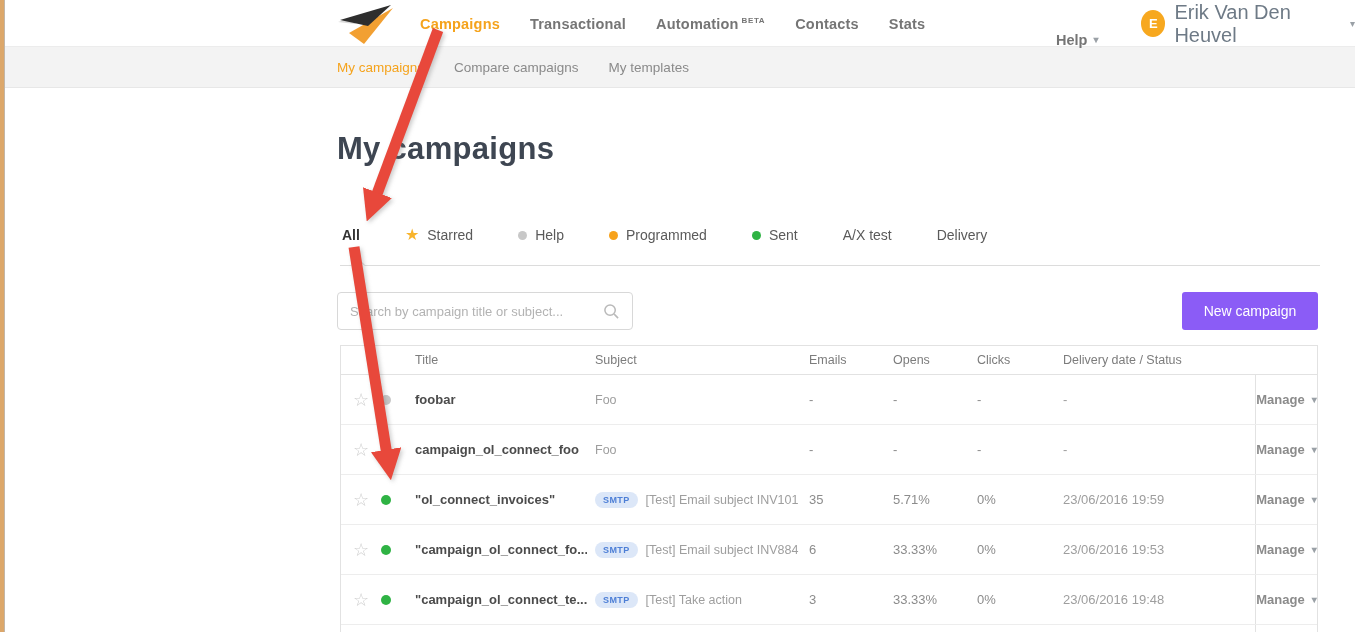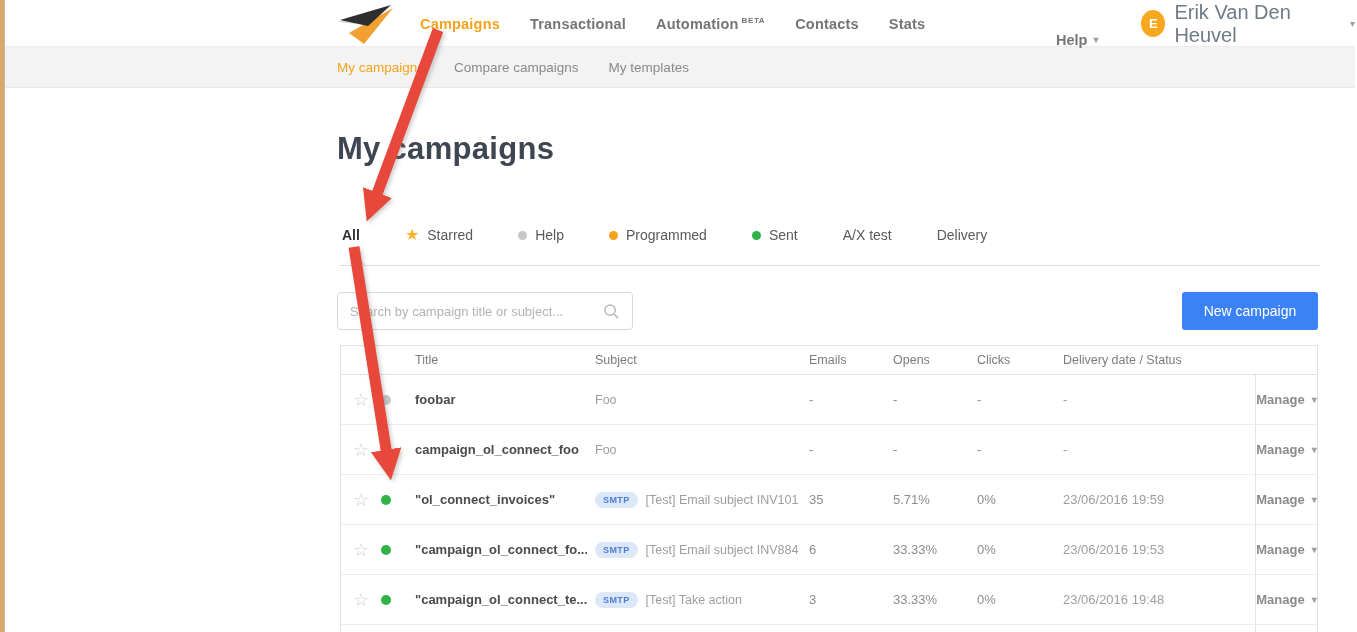--- a/index.html
+++ b/index.html
@@ -63,21 +63,21 @@
 
   
   .searchbox { position:absolute; left:337px; top:292px; width:296px; height:38px;
     border:1px solid #d8d8d8; border-radius:4px; background:#fff;
     display:flex; align-items:center; padding:0 12px; }
   .searchbox input { border:0; outline:0; flex:1; font-size:13px; color:#555;
     font-family:"Liberation Sans", sans-serif; background:transparent; }
   .searchbox input::placeholder { color:#b3b3b3; }
   .search-icon { width:17px; height:17px; flex:0 0 auto; }
   .new-campaign { position:absolute; left:1182px; top:292px; width:136px; height:38px;
-    background:#3b82f6; border:none; border-radius:3px; color:#fff; font-size:14px;
+    background:#8b5cf6; border:none; border-radius:3px; color:#fff; font-size:14px;
     font-family:"Liberation Sans", sans-serif; cursor:pointer; }
 
   
   .table { position:absolute; left:340px; top:345px; width:978px;
     border:1px solid #e2e2e2; background:#fff; }
   .thead, .trow { display:grid;
     grid-template-columns:40px 26px 180px 212px 84px 84px 84px 160px 1fr;
     align-items:center; }
   .thead { height:29px; border-bottom:1px solid #e2e2e2;
     color:#7c7c7c; font-size:12.5px; }

